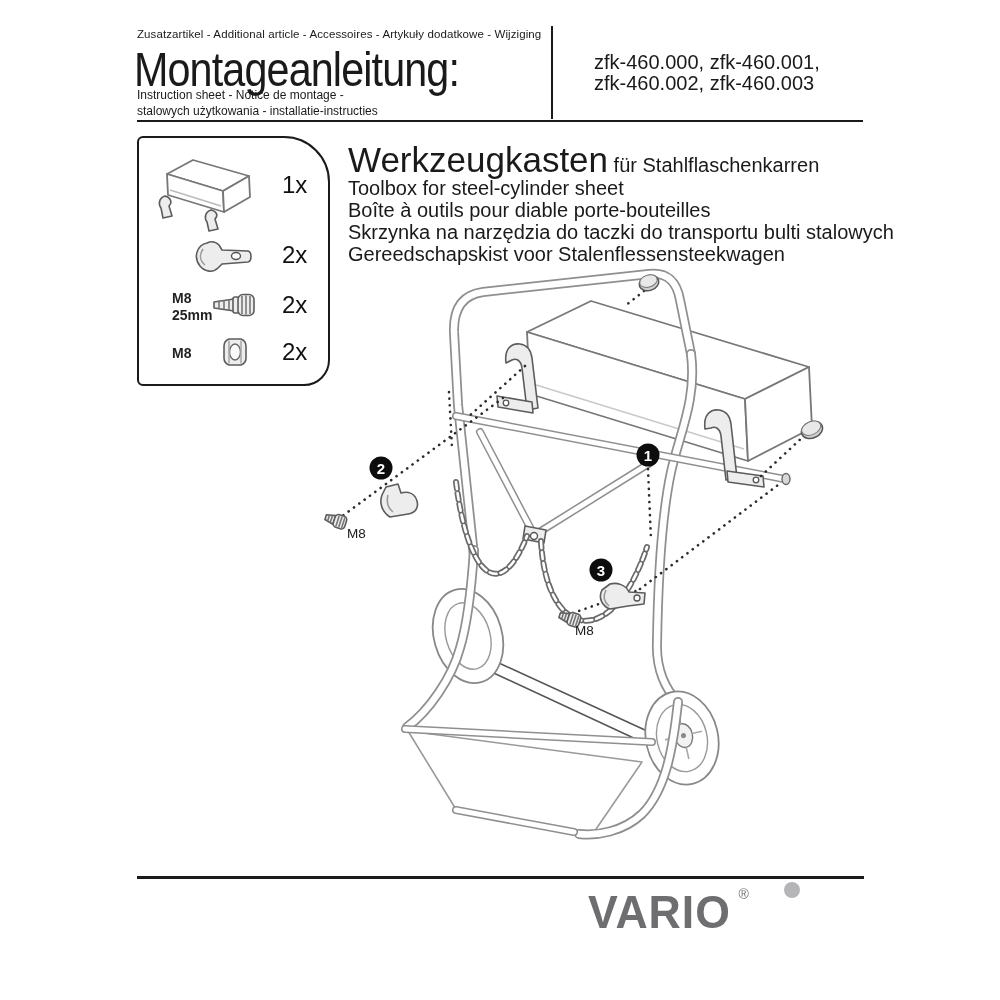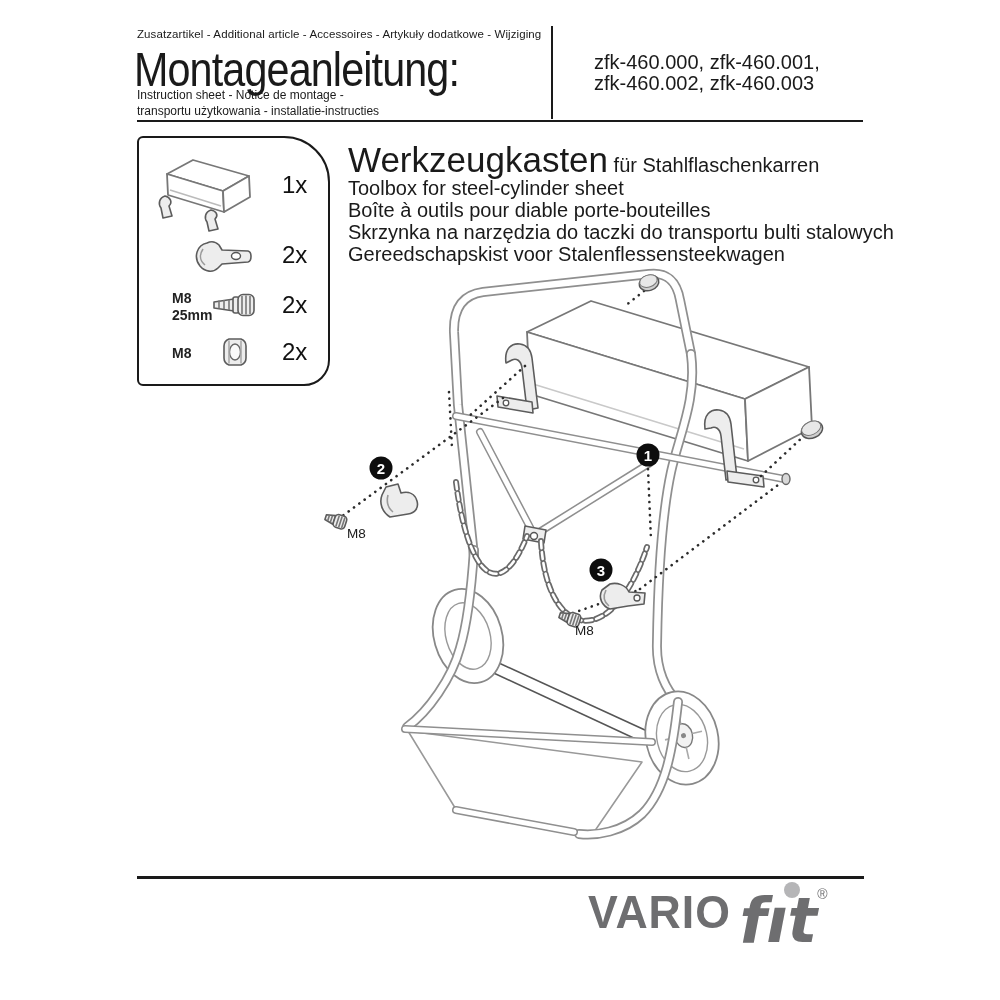--- a/index.html
+++ b/index.html
@@ -51,21 +51,21 @@
 <body>
 
 <div class="abs hdr-topline">Zusatzartikel - Additional article - Accessoires - Artykuły dodatkowe - Wijziging</div>
 <div class="abs hdr-title">Montageanleitung:</div>
 <div class="abs hdr-divider"></div>
 <div class="abs hdr-codes">
   <div>zfk-460.000, zfk-460.001,</div>
   <div>zfk-460.002, zfk-460.003</div>
 </div>
 <div class="abs hdr-sub1">Instruction sheet - Notice de montage  -</div>
-<div class="abs hdr-sub2">transportu użytkowania - installatie-instructies</div>
+<div class="abs hdr-sub2">stalowych użytkowania - installatie-instructies</div>
 <div class="abs rule-top"></div>
 
 <div class="abs pt-line1">
   <span class="pt-de">Werkzeugkasten</span><span class="pt-de-suffix"> für Stahlflaschenkarren</span>
 </div>
 <div class="abs pt-l" style="top:177px">Toolbox for steel-cylinder sheet</div>
 <div class="abs pt-l" style="top:199px">Boîte à outils pour diable porte-bouteilles</div>
 <div class="abs pt-l" style="top:221px">Skrzynka na narzędzia do taczki do transportu bulti stalowych</div>
 <div class="abs pt-l" style="top:243px">Gereedschapskist voor Stalenflessensteekwagen</div>
 
@@ -251,17 +251,16 @@
   <g>
     <circle class="callout" cx="281" cy="320" r="11.5"></circle>
     <text class="callout-num" x="281" y="325.5">3</text>
   </g>
 </svg>
 
 <div class="abs rule-bottom"></div>
 <div class="abs logo">
   <div class="logo-row">
     <span class="logo-vario">VARIO</span>
-      <span class="logo-fit">fıt</span>
       <span class="logo-reg">®</span>
     <span class="logo-dot"></span>
   </div>
 </div>
 
 </body></html>

